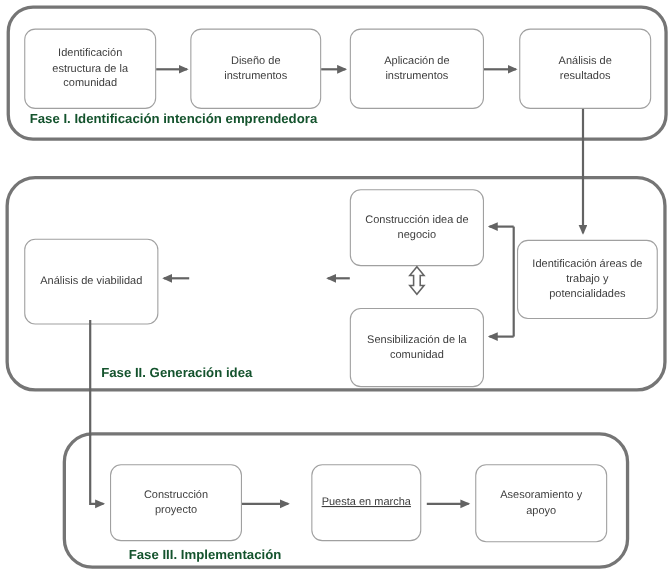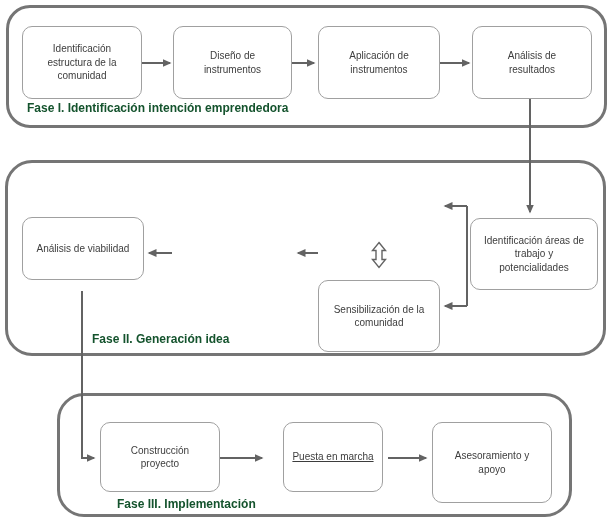--- a/index.html
+++ b/index.html
@@ -36,32 +36,34 @@
 estructura de la
 comunidad</div>
   <div class="node" style="left:173px; top:26px; width:119px; height:73px;">Diseño de
 instrumentos</div>
   <div class="node" style="left:318px; top:26px; width:122px; height:73px;">Aplicación de
 instrumentos</div>
   <div class="node" style="left:472px; top:26px; width:120px; height:73px;">Análisis de
 resultados</div>
   <div class="phase-label" style="left:27px; top:101px;">Fase I. Identificación intención emprendedora</div>
 
-  <div class="node" style="left:22px; top:217px; width:122px; height:63px;">Análisis de viabilidad</div>
+  <div class="node" style="left:22px; top:217px; width:122px; height:78px;">Análisis de viabilidad</div>
+  <div class="node" style="left:318px; top:172px; width:122px; height:70px;">Construcción idea de
+negocio</div>
   <div class="node" style="left:318px; top:268px; width:122px; height:72px;margin-top:12px;">Sensibilización de la
 comunidad</div>
   <div class="node" style="left:470px; top:218px; width:128px; height:72px;">Identificación áreas de
 trabajo y
 potencialidades</div>
   <div class="phase-label" style="left:92px; top:332px;">Fase II. Generación idea</div>
 
   <div class="node" style="left:100px; top:422px; width:120px; height:70px;">Construcción
 proyecto</div>
   <div class="node" style="left:283px; top:422px; width:100px; height:70px;text-decoration:underline;">Puesta en marcha</div>
-  <div class="node" style="left:432px; top:422px; width:120px; height:81px;">Asesoramiento y
+  <div class="node" style="left:432px; top:422px; width:120px; height:71px;">Asesoramiento y
 apoyo</div>
   <div class="phase-label" style="left:117px; top:497px;">Fase III. Implementación</div>
 
   <svg class="overlay" width="610" height="531" viewBox="0 0 610 531">
     <defs>
       <marker id="ah" markerUnits="userSpaceOnUse" markerWidth="10" markerHeight="9" refX="7.5" refY="4" orient="auto">
         <path d="M0,0 L9,4 L0,8 Z" fill="#636363"></path>
       </marker>
     </defs>
     <g stroke="#636363" stroke-width="2" fill="none">

